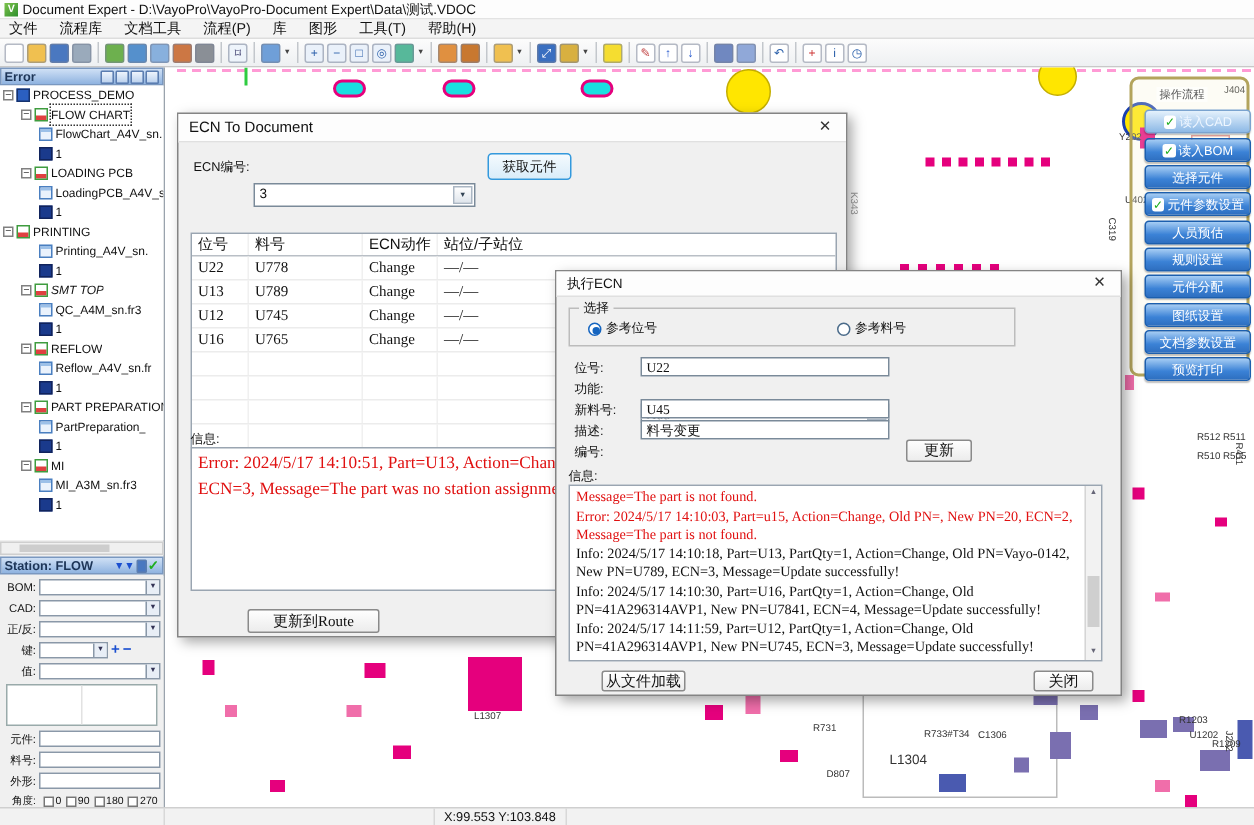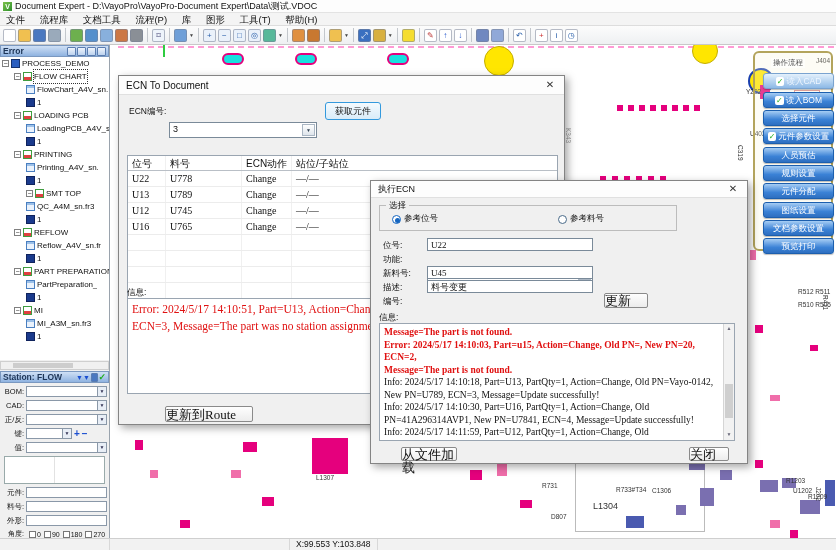--- a/index.html
+++ b/index.html
@@ -69,42 +69,42 @@
   .fbtn.cur { background:linear-gradient(#e4f1fc,#8db9e6); color:#eef6ff; border-color:#7aa3cf; }
   .fbtn .chk { color:#1fae1f; background:#fff; border-radius:2px; font-size:8px; padding:0 1px; margin-right:2px; }
 
   
   .dlg { position:absolute; background:#f0f0f0; border:1px solid #848484; box-shadow:3px 3px 8px rgba(0,0,0,.35); }
   .dlg-title { height:19px; background:#fdfdfd; border-bottom:1px solid #e0e0e0; font-size:10px; line-height:19px; padding-left:7px; position:relative; }
   .dlg-x { position:absolute; right:6px; top:0; width:16px; height:18px; text-align:center; font-size:10px; line-height:18px; color:#333; }
   .combo { background:#fff; border:1px solid #7a8a99; position:relative; font-size:9px; line-height:13px; padding-left:3px; }
   .combo .da { position:absolute; right:1px; top:1px; bottom:1px; width:13px; background:linear-gradient(#fefefe,#dfe5ec); border:1px solid #aab6c3; font-size:5px; text-align:center; color:#345; display:flex; align-items:center; justify-content:center; }
   .tbox { background:#fff; border:1px solid #7a8a99; font-size:9px; line-height:13px; padding-left:3px; font-family:"Liberation Serif",serif; }
-  .btn { background:linear-gradient(#fefefe,#ececec); border:1px solid #8a8a8a; border-radius:2px; text-align:left; font-size:13px; }
+  .btn { background:linear-gradient(#fefefe,#ececec); border:1px solid #8a8a8a; border-radius:2px; text-align:center; font-size:10px; }
   .btn-acc { background:linear-gradient(#f4fafe,#d9ecf9); border:1px solid #3399dd; border-radius:3px; text-align:center; font-size:9px; }
 
   
   #etable { position:absolute; left:8px; top:50px; width:431px; height:158px; background:#fff; border:1px solid #9aa5b1; font-family:"Liberation Serif",serif; font-size:10px;margin-top:29px; }
   .erow { display:flex; height:16px; line-height:16px; border-bottom:1px solid #ececec; }
   .erow.h { height:15px; line-height:15px; border-bottom:1px solid #b9bfc6; font-family:"Liberation Sans",sans-serif; }
   .ec { padding-left:4px; overflow:hidden; white-space:nowrap; border-right:1px solid #f0f0f0; }
   .c1 { width:38px; } .c2 { width:76px; } .c3 { width:50px; } .c4 { flex:1; border-right:none; }
   #einfo { position:absolute; left:8px; top:222px; width:431px; height:96px; background:#fff; border:1px solid #9aa5b1; font-family:"Liberation Serif",serif; font-size:11.5px; color:#e01010; padding:2px 4px; line-height:1.45; }
   #einfo div { white-space:nowrap; overflow:hidden; }
 
   
   .grp-box { position:absolute; border:1px solid #bcbcbc; }
   .grp-lab { position:absolute; top:-6px; left:6px; background:#f0f0f0; padding:0 3px; font-size:8.5px; }
   .radio { position:absolute; display:flex; align-items:center; font-size:8.5px; }
   .rdot { width:9px; height:9px; border-radius:50%; border:1px solid #4a6b8a; background:#fff; margin-right:3px; position:relative; }
   .rdot.on { border-color:#1565c0; }
   .rdot.on::after { content:""; position:absolute; left:2px; top:2px; width:5px; height:5px; border-radius:50%; background:#1565c0; }
   .xlab { position:absolute; font-size:8.5px; }
   #xlog { position:absolute; left:8px; top:118px; width:356px; height:142px; background:#fff; border:1px solid #9aa5b1; font-family:"Liberation Serif",serif; font-size:9.5px; line-height:1.32; padding:2px 14px 2px 4px; overflow:hidden; }
-  #xlog .err { color:#e01010;font-weight:bold; }
+  #xlog .err { color:#e01010; }
   #xlog .inf { color:#111; }
   #xlog .sb { position:absolute; right:0; top:0; bottom:0; width:11px; background:#f2f2f2; border-left:1px solid #d5d5d5; font-size:5px; color:#667; text-align:center; }
   #xlog .sb div { height:10px; line-height:10px; }
   #xlog .sb .th { position:absolute; left:1px; right:1px; top:60px; height:34px; background:#cfcfcf; }
 
   
   #statusbar { left:0; top:538px; width:836px; height:12px; background:#f2f2f2; border-top:1px solid #cfcfcf; font-size:8.5px; line-height:11px; display:flex; }
   #statusbar .cell { padding:0 6px; border-right:1px solid #d8d8d8; white-space:nowrap; }
 </style>
 </head>
@@ -316,35 +316,35 @@
         </div>
       <div class="trow" style="padding-left:26px;">
           <span class="nico doc"></span>
           <span class="tname">LoadingPCB_A4V_s</span>
         </div>
       <div class="trow" style="padding-left:26px;">
           <span class="nico pen"></span>
           <span class="tname">1</span>
         </div>
 
-      <div class="trow" style="padding-left:12px;align-items:center;">
+      <div class="trow" style="align-items:center;">
           <span class="exp">−</span>
           <span class="nico grp"></span>
           <span class="tname">PRINTING</span>
         </div>
       <div class="trow" style="padding-left:26px;">
           <span class="nico doc"></span>
           <span class="tname">Printing_A4V_sn.</span>
         </div>
       <div class="trow" style="padding-left:26px;">
           <span class="nico pen"></span>
           <span class="tname">1</span>
         </div>
 
-      <div class="trow" style="padding-left:24px;">
+      <div class="trow" style="padding-left:12px;font-style:italic;">
           <span class="exp">−</span>
           <span class="nico grp"></span>
           <span class="tname">SMT TOP</span>
         </div>
       <div class="trow" style="padding-left:26px;">
           <span class="nico doc"></span>
           <span class="tname">QC_A4M_sn.fr3</span>
         </div>
       <div class="trow" style="padding-left:26px;">
           <span class="nico pen"></span>

